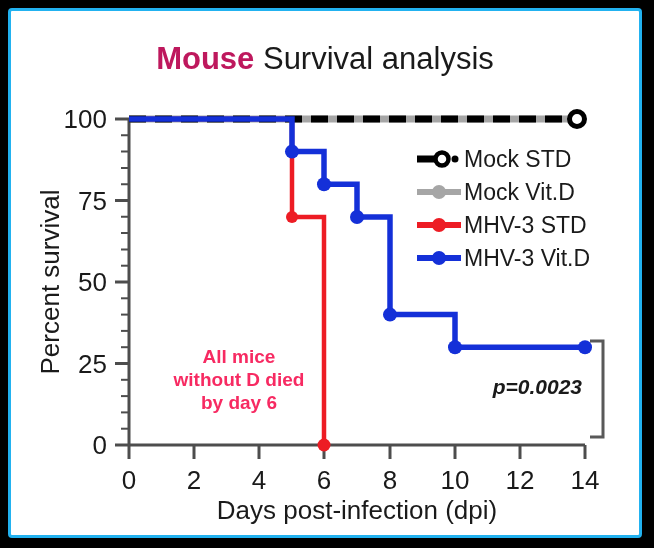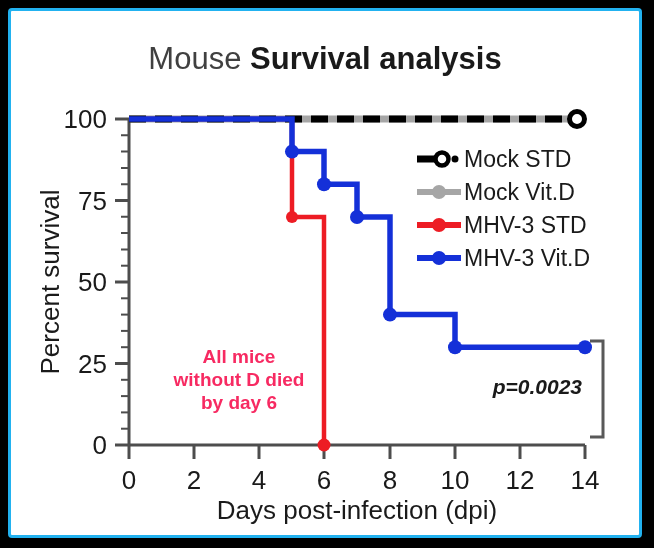--- a/index.html
+++ b/index.html
@@ -37,25 +37,25 @@
     left: 0;
     top: 30px;
     width: 628px;
     text-align: center;
     font-size: 31px;
     color: #1a1a1a;
     letter-spacing: 0px;
     white-space: nowrap;
   }
   .chart-title .accent {
-    color: #404040;
+    color: #be185d;
+    font-weight: bold;
+  }
+  .chart-title .plain {
     font-weight: normal;
-  }
-  .chart-title .plain {
-    font-weight: bold;
   }
   svg#chart-svg {
     position: absolute;
     left: 0;
     top: 0;
   }
   .axis-label {
     font-family: "Liberation Sans", sans-serif;
     font-size: 26px;
     fill: #1a1a1a;

